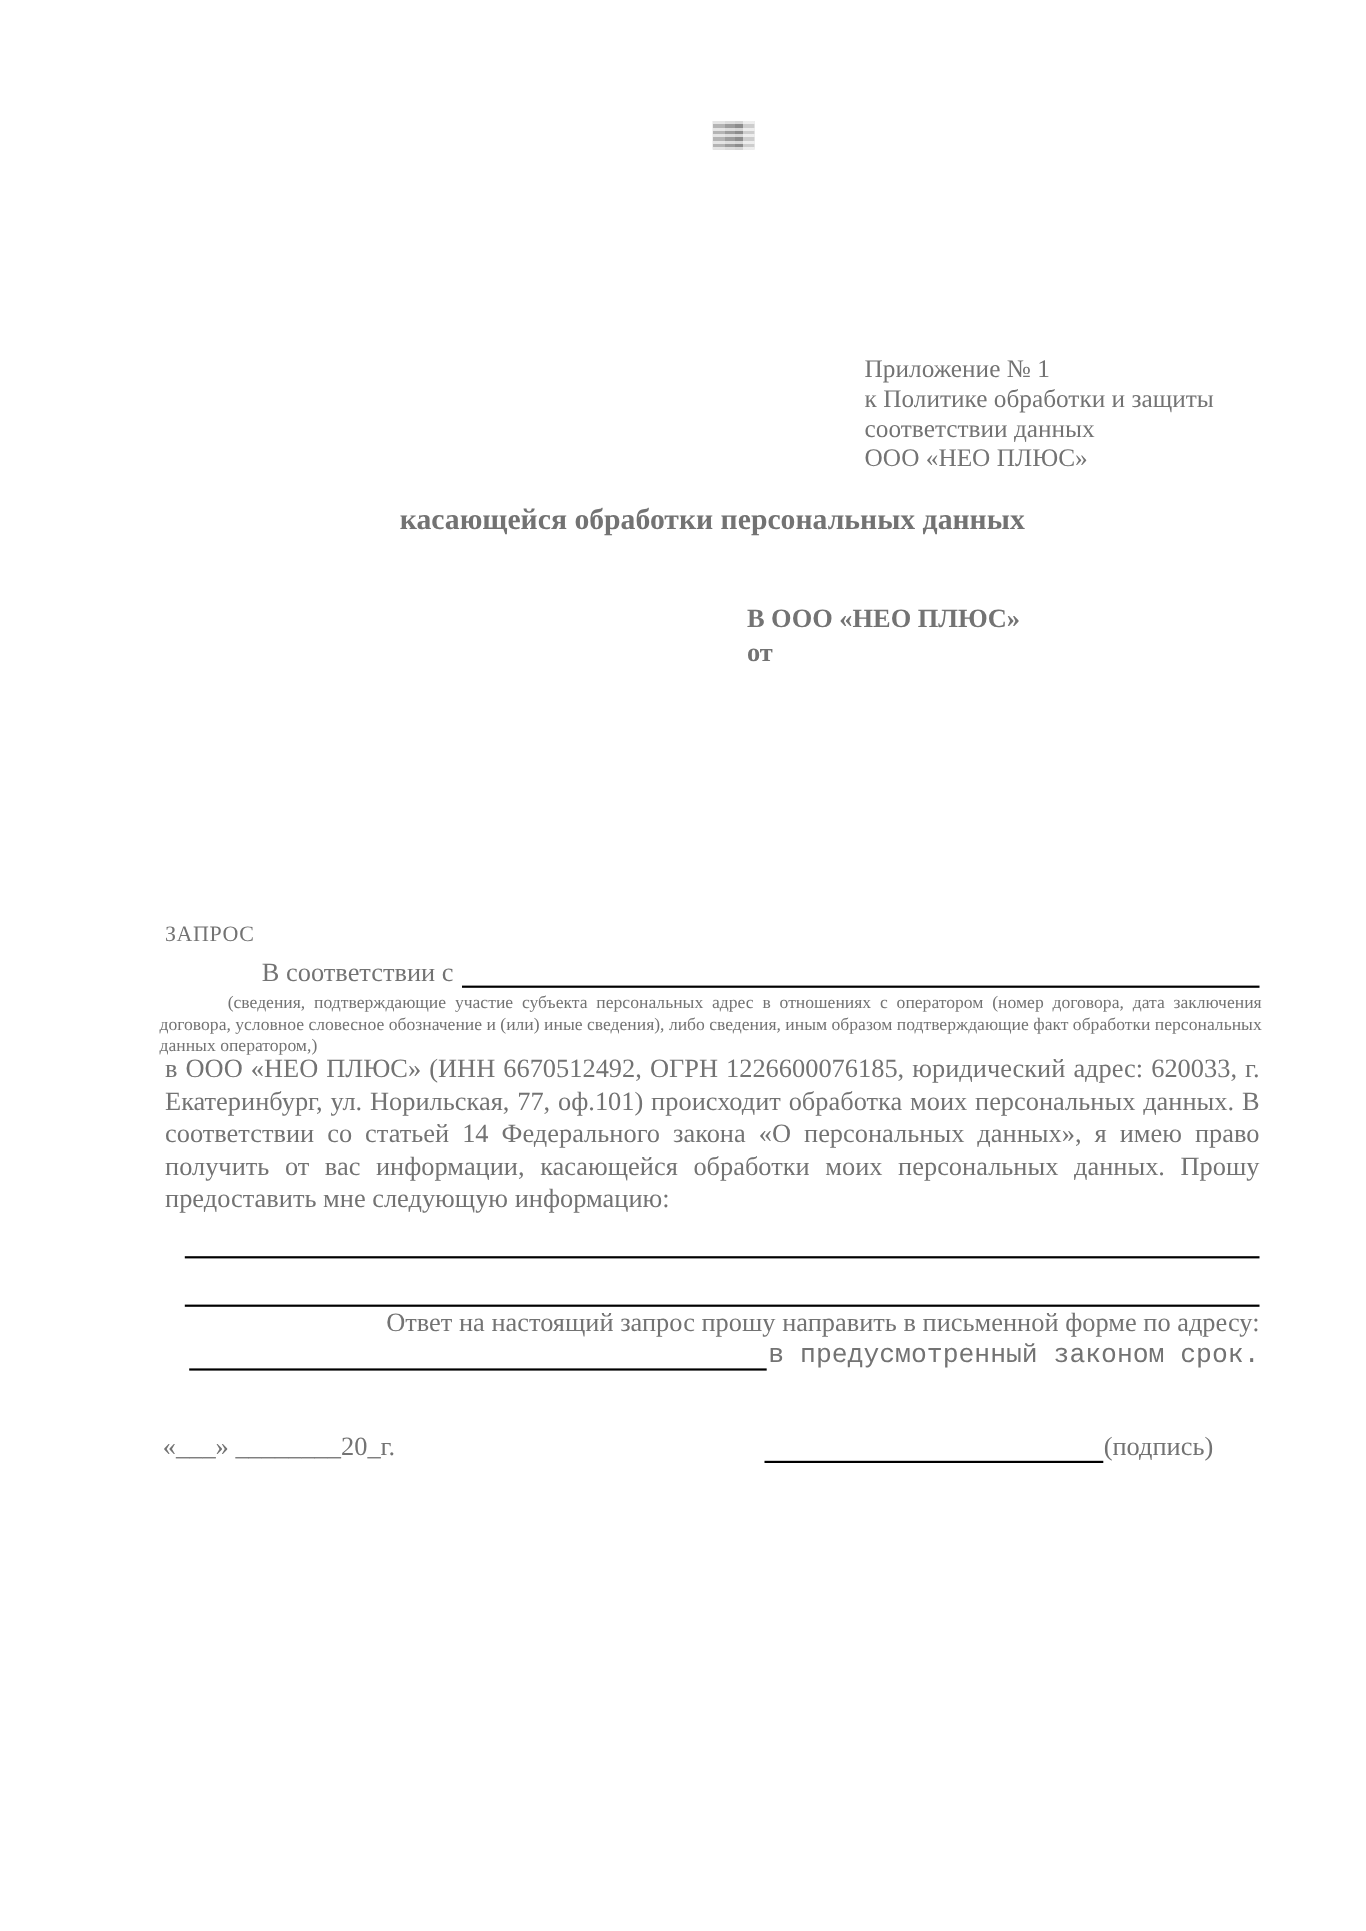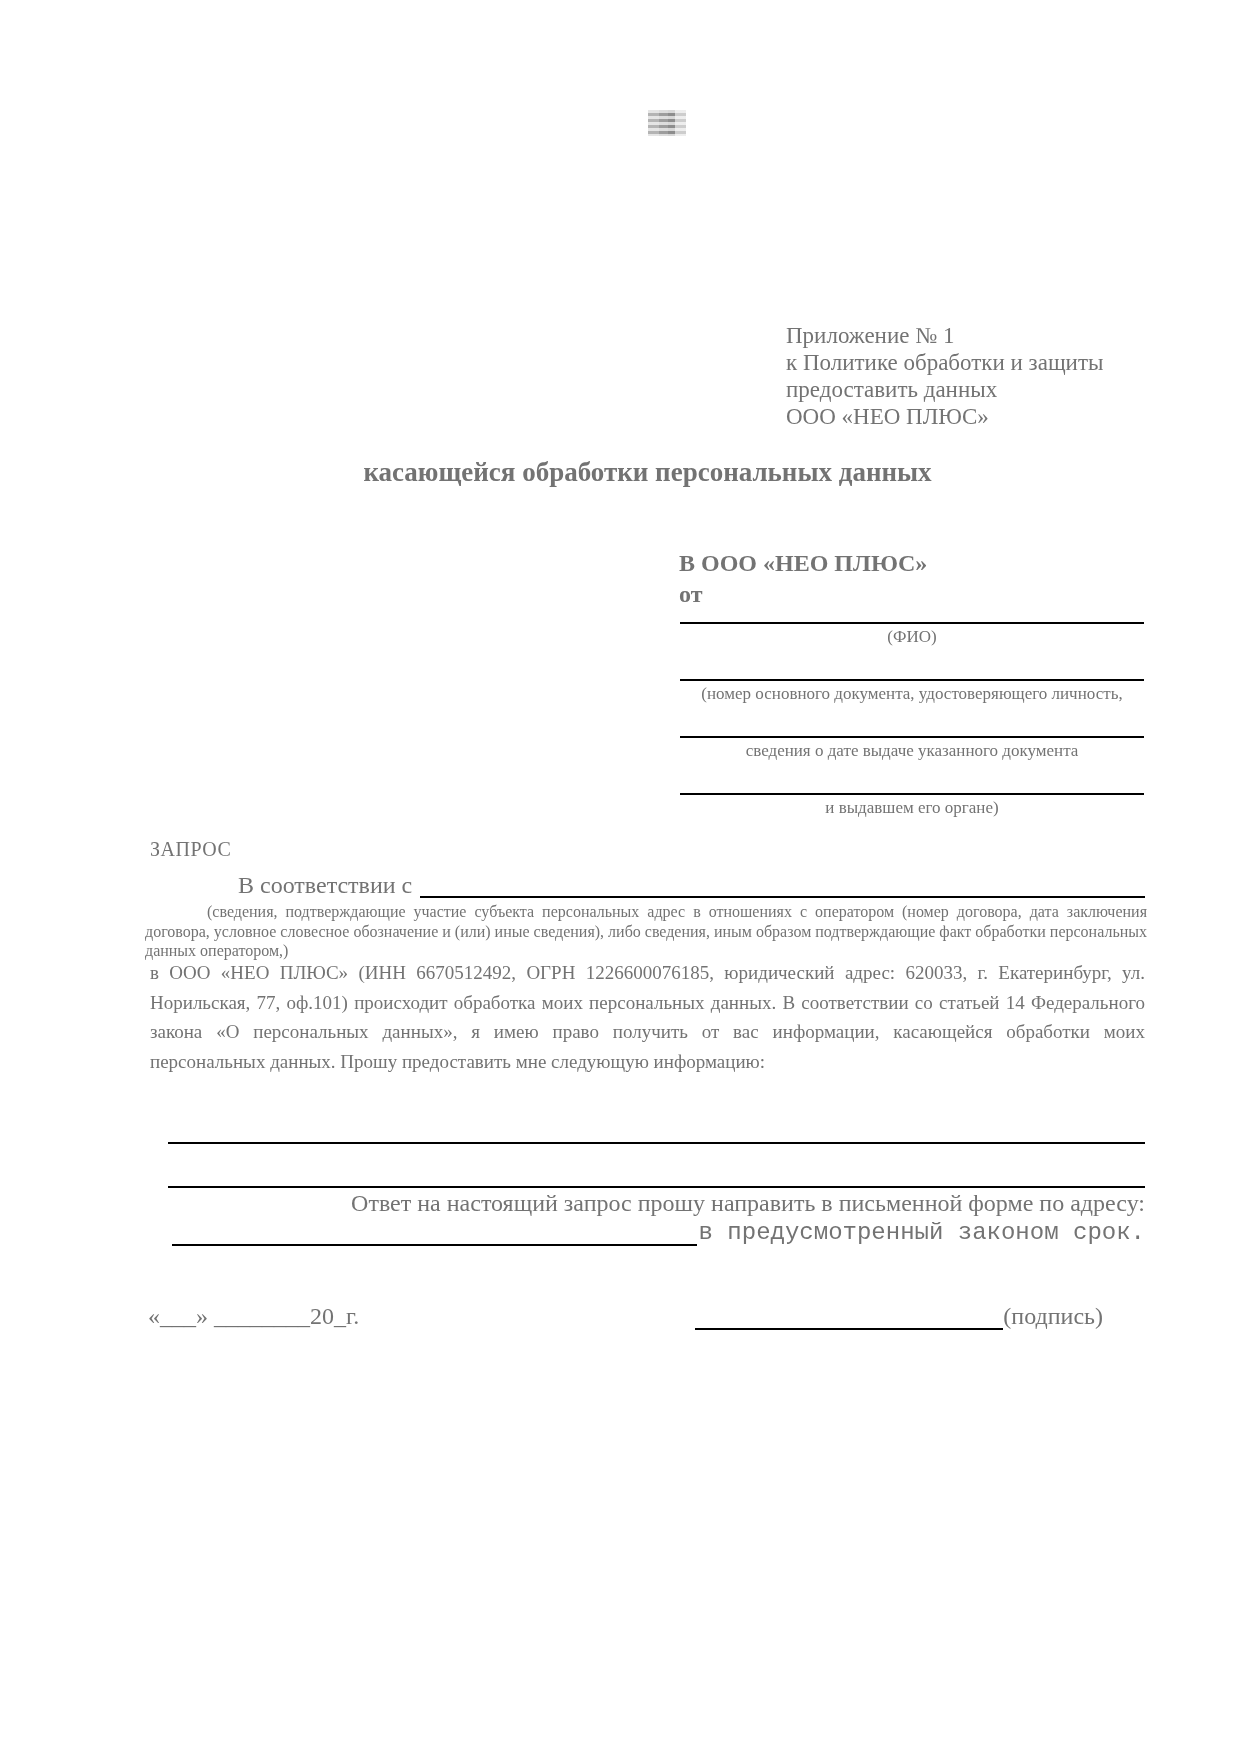--- a/index.html
+++ b/index.html
@@ -100,21 +100,21 @@
     font-size: 16px;
     line-height: 19.5px;
     text-align: justify;
     text-indent: 62px;
   }
 
   .body-par {
     position: absolute;
     left: 150px; top: 958px;
     width: 995px;
-    font-size: 19px;
+    font-size: 24px;
     line-height: 29.5px;
     text-align: justify;
   }
 
   .write-line {
     position: absolute;
     left: 168px;
     width: 977px;
     border-bottom: 2px solid #000;
   }
@@ -160,46 +160,33 @@
 </head>
 <body>
 
 <div class="page">
 
   <div class="logo"></div>
 
   <div class="ref-block">
     <div>Приложение № 1</div>
     <div>к Политике обработки и защиты</div>
-    <div>предоставить данных</div>
+    <div>соответствии данных</div>
     <div>ООО «НЕО ПЛЮС»</div>
   </div>
 
   <div class="title">
     <div>касающейся обработки персональных данных</div>
   </div>
 
   <div class="addressee">
     <div>В ООО «НЕО ПЛЮС»</div>
     <div>от</div>
   </div>
 
-  <div class="fields">
-    <div class="blank-line"></div>
-    <div class="field-caption">(ФИО)</div>
-
-    <div class="blank-line"></div>
-    <div class="field-caption">(номер основного документа, удостоверяющего личность,</div>
-
-    <div class="blank-line"></div>
-    <div class="field-caption">сведения о дате выдаче указанного документа</div>
-
-    <div class="blank-line"></div>
-    <div class="field-caption">и выдавшем его органе)</div>
-  </div>
 
   <div class="request-heading">ЗАПРОС</div>
 
   <div class="lead-row">
     <span class="lead-text">В соответствии с</span>
     <span class="fill"></span>
   </div>
 
   <div class="note">(сведения, подтверждающие участие субъекта персональных адрес в отношениях с оператором (номер договора, дата заключения договора, условное словесное обозначение и (или) иные сведения), либо сведения, иным образом подтверждающие факт обработки персональных данных оператором,)</div>
 

